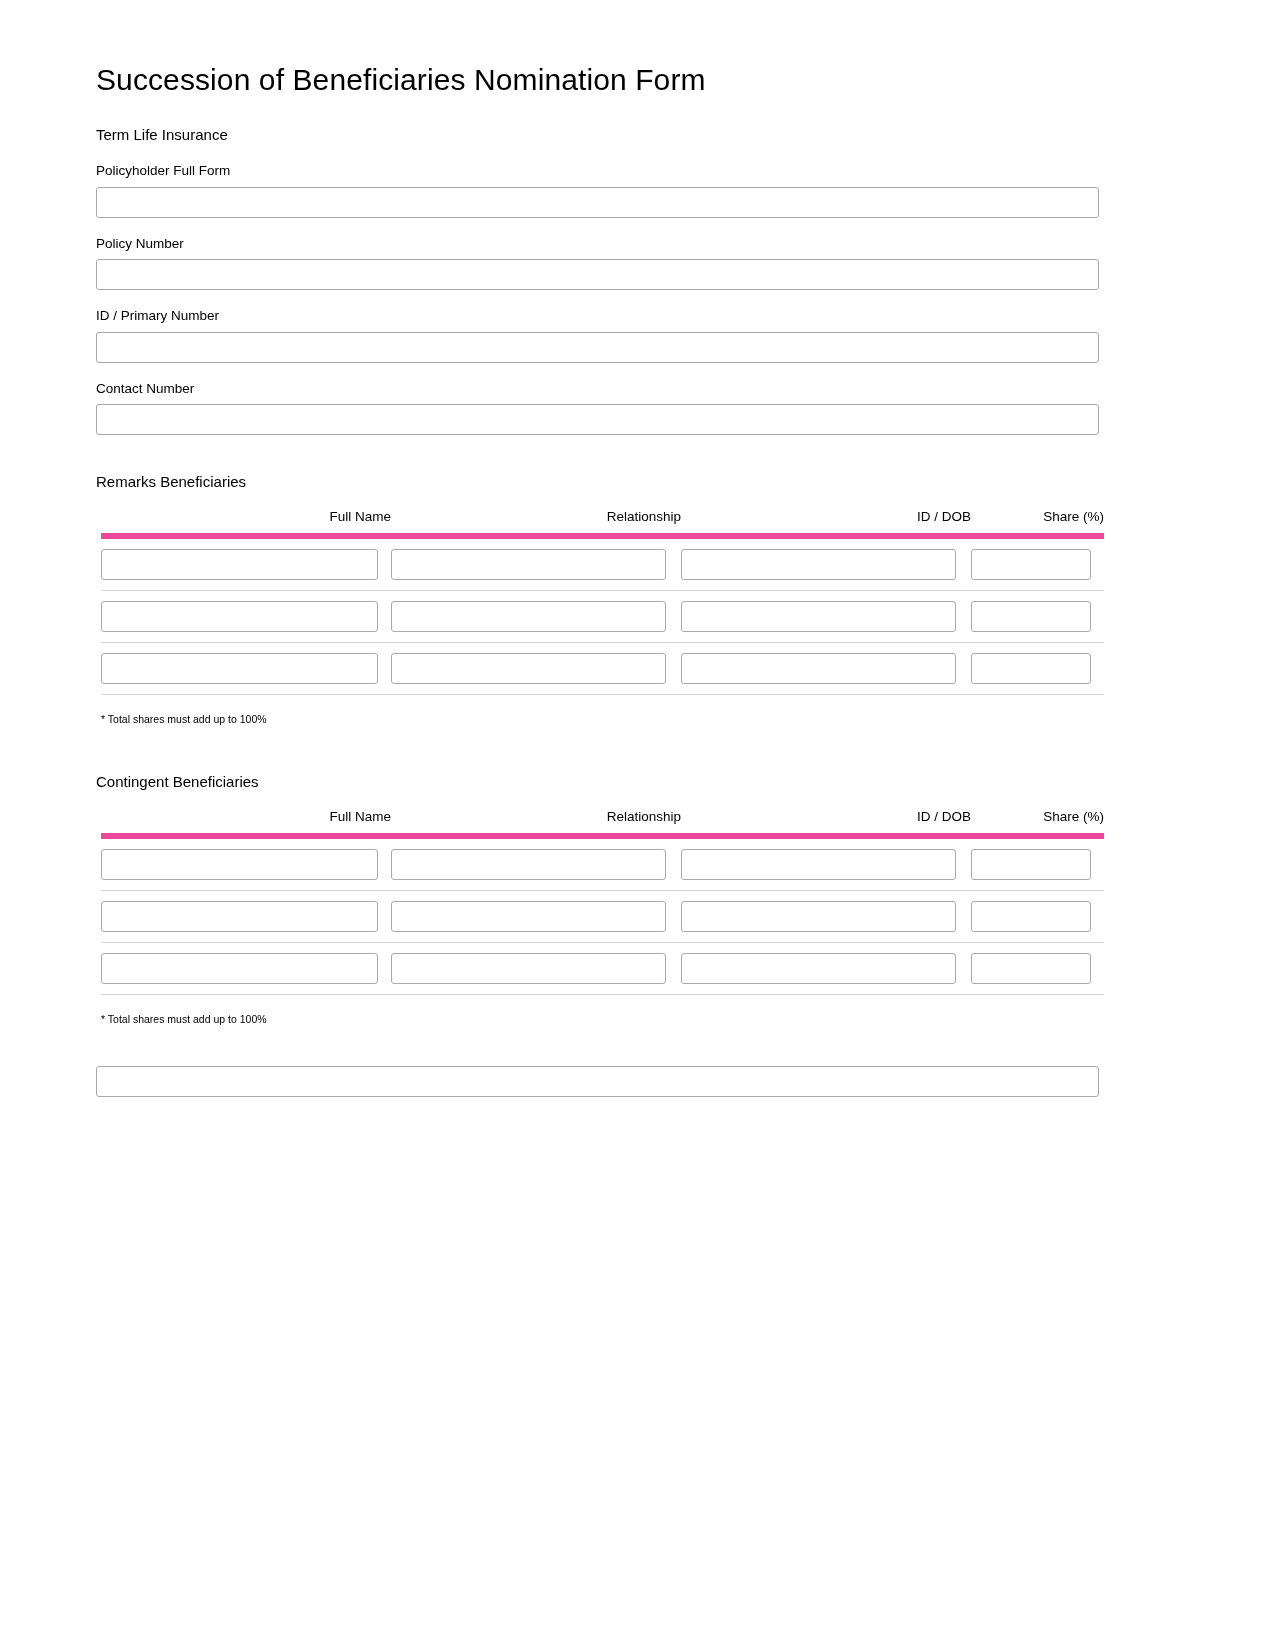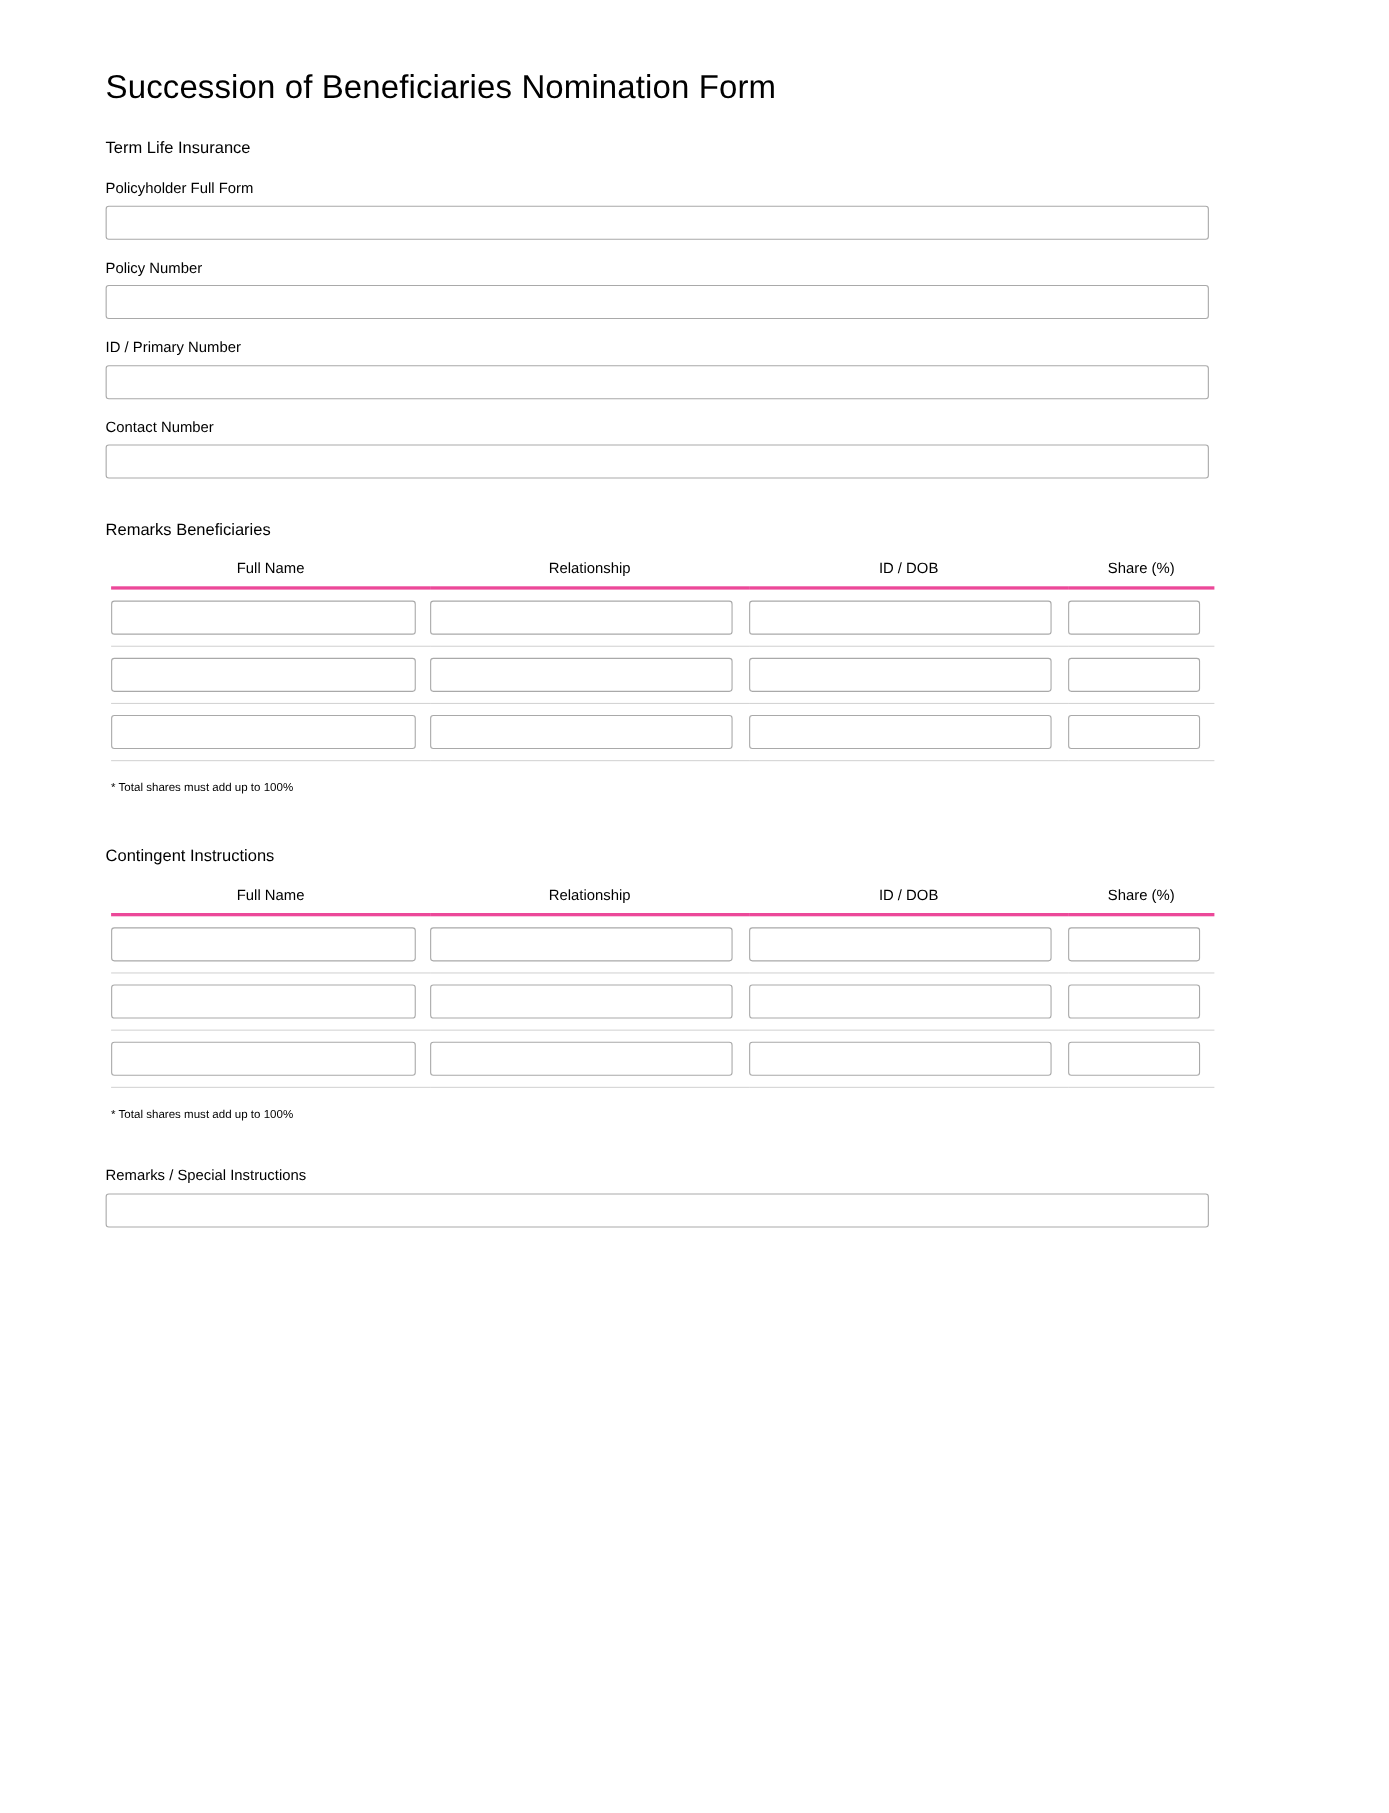--- a/index.html
+++ b/index.html
@@ -60,25 +60,25 @@
     margin-bottom: 38px;
   }
 
   
   .bene-table {
     width: 1003px;
     border-collapse: collapse;
     margin-left: 5px;
   }
   .bene-table th {
-    text-align: center;
+    text-align: right;
     font-size: 13.5px;
     font-weight: normal;
     padding: 0 0 9px 0;
-    border-bottom: 3px solid #ec4899;
+    border-bottom: 6px solid #ec4899;
     vertical-align: bottom;
   }
   .bene-table td {
     padding: 10px 0 10px 0;
     border-bottom: 1px solid #d4d4d4;
     vertical-align: middle;
   }
   .bene-table tbody tr:last-child td {
     border-bottom: 1px solid #d4d4d4;
   }
@@ -205,21 +205,21 @@
             <input class="cell-input w-share" type="text" value="" style="">
           </td>
         </tr>
       </tbody>
     </table>
 
     <div class="table-note">* Total shares must add up to 100%</div>
   </section>
 
   <section>
-    <h2 class="section-heading spaced">Contingent Instructions</h2>
+    <h2 class="section-heading spaced">Contingent Beneficiaries</h2>
 
     <table class="bene-table">
       <thead>
         <tr>
           <th class="col-name">Full Name</th>
           <th class="col-rel">Relationship</th>
           <th class="col-id">ID / DOB</th>
           <th class="col-share">Share (%)</th>
         </tr>
       </thead>
@@ -266,17 +266,16 @@
             <input class="cell-input w-share" type="text" value="" style="">
           </td>
         </tr>
       </tbody>
     </table>
 
     <div class="table-note">* Total shares must add up to 100%</div>
   </section>
 
   <section class="remarks-block">
-    <label class="field-label">Remarks / Special Instructions</label>
     <input class="text-input remarks-input" type="text" value="" style="">
   </section>
 
 </div>
 
 </body></html>

